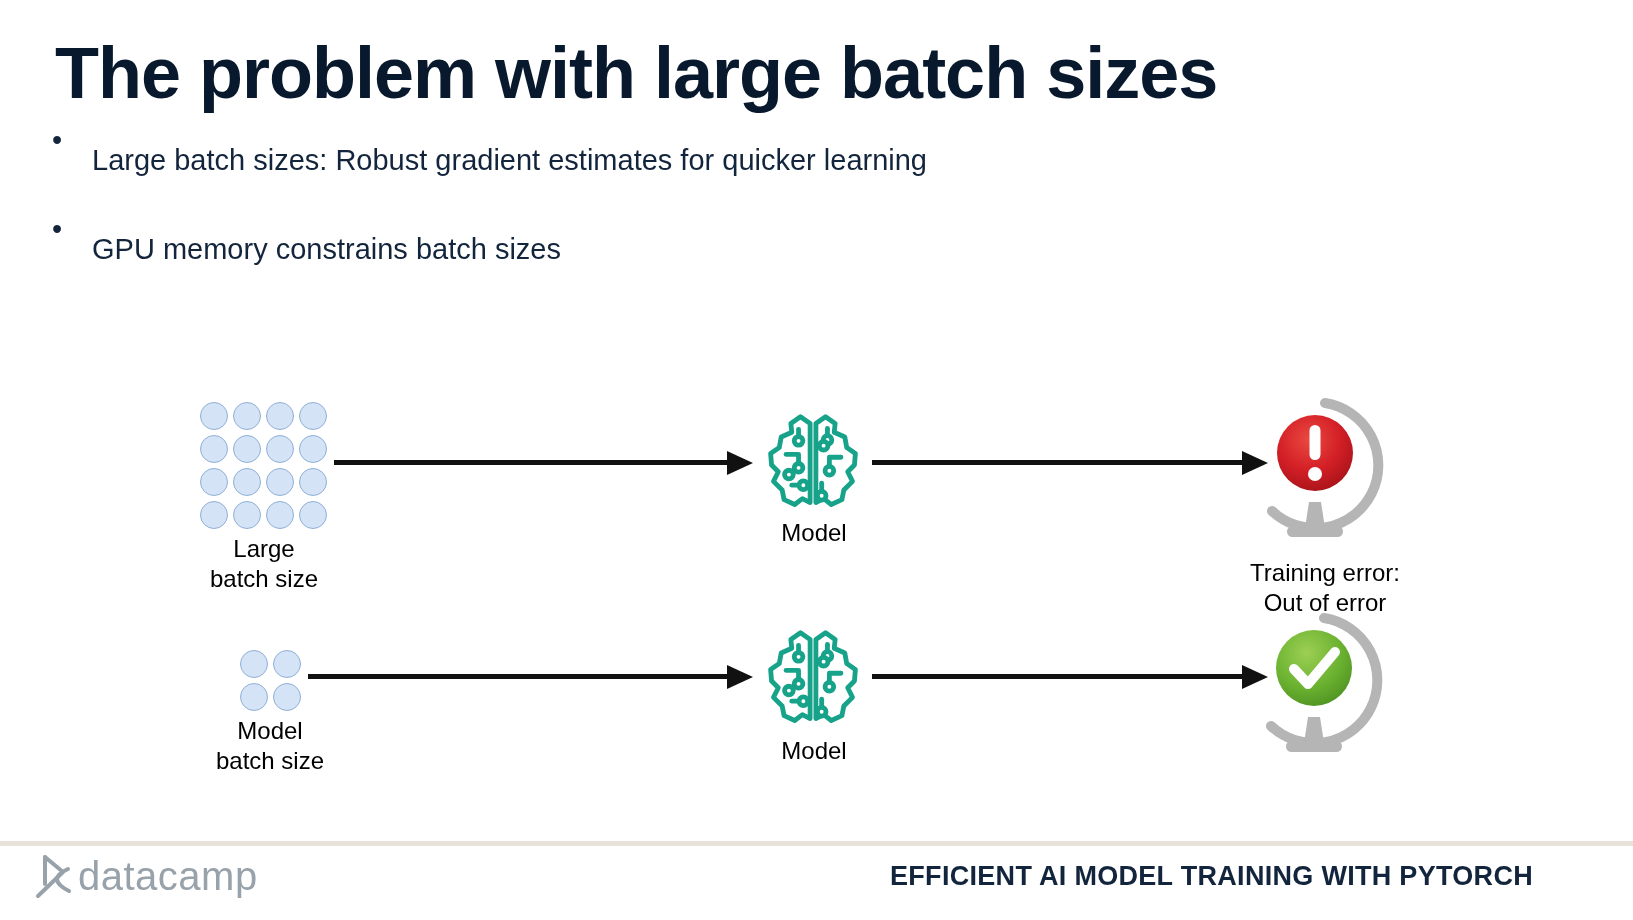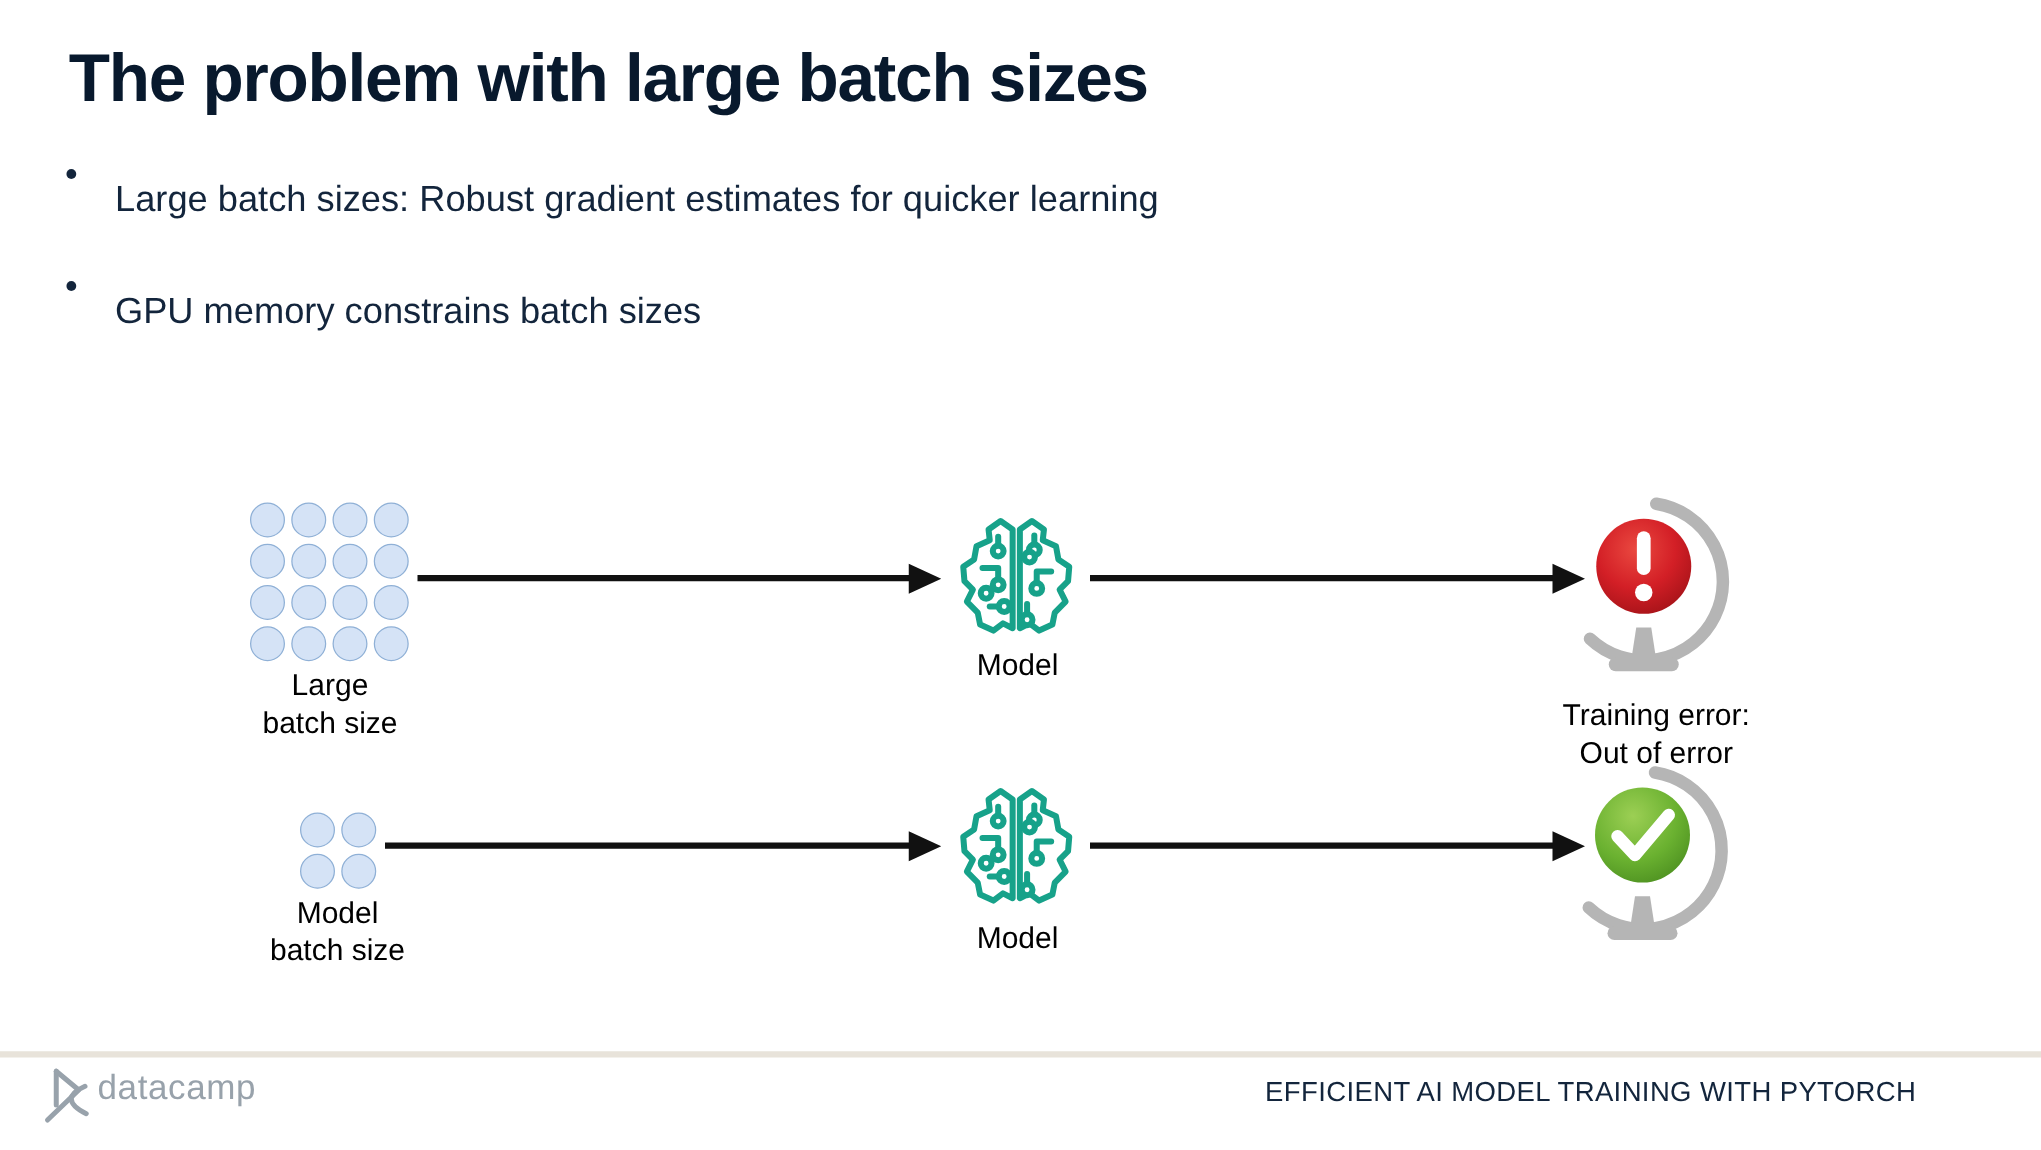--- a/index.html
+++ b/index.html
@@ -6,21 +6,21 @@
   .slide{
     position:relative;
     width:1633px;height:920px;
     background:#ffffff;
     overflow:hidden;
     font-family:"Liberation Sans", sans-serif;
   }
   
   .title{
     position:absolute;left:55px;top:32px;margin:0;
-    font-size:54px;font-weight:bold;letter-spacing:-1px;
+    font-size:72px;font-weight:bold;letter-spacing:-1px;
     color:#08192d;
   }
   .bullets{
     position:absolute;left:52px;top:122px;margin:0;padding:0;list-style:none;
     color:#13253c;font-size:29px;
   }
   .bullets li{display:flex;align-items:flex-start;margin-bottom:33px;}
   .bullets .b-dot{width:40px;font-size:29px;line-height:36px;}
   .bullets .b-text{line-height:36px;margin-top:20px;}
   
@@ -42,25 +42,25 @@
     border-bottom:12px solid transparent;
   }
   .icon-abs{position:absolute;}
   
   .footer-divider{
     position:absolute;left:0;top:841px;width:1633px;height:5px;
     background:#e8e3da;
   }
   .brand{
     position:absolute;left:78px;top:854px;
-    font-size:28px;color:#98a2ab;letter-spacing:0.5px;
+    font-size:40px;color:#98a2ab;letter-spacing:0.5px;
   }
   .course{
     position:absolute;right:100px;top:861px;
-    font-size:22px;font-weight:normal;letter-spacing:0.3px;
+    font-size:27px;font-weight:bold;letter-spacing:0.3px;
     color:#13253c;
   }
   .hidden-defs{position:absolute;width:0;height:0;overflow:hidden;}
 </style>
 </head>
 <body>
 
 <svg class="hidden-defs" aria-hidden="true">
   <defs>
     <radialGradient id="gradRed" cx="42%" cy="32%" r="75%">

